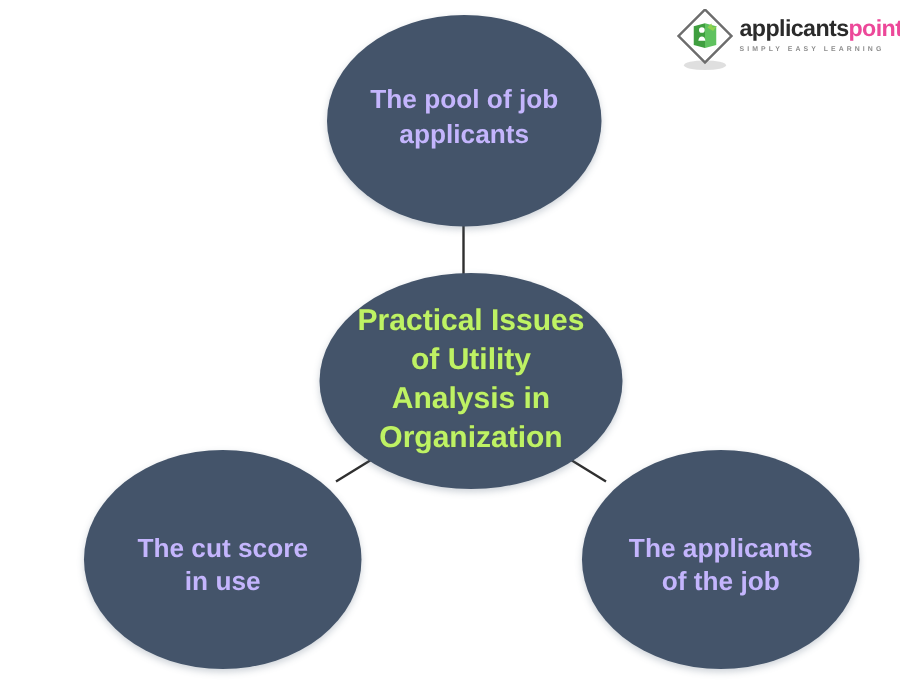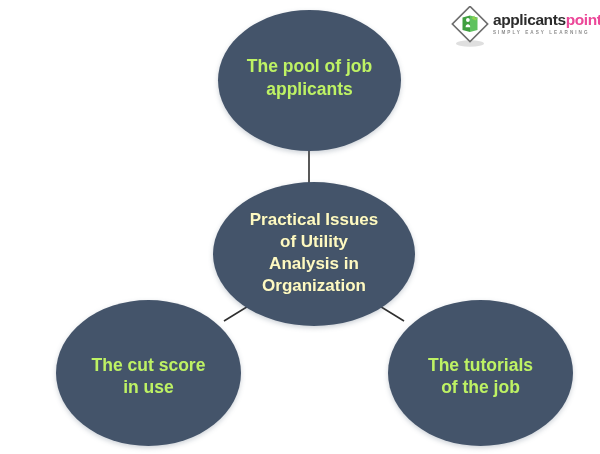--- a/index.html
+++ b/index.html
@@ -79,26 +79,26 @@
     box-sizing: border-box;
   }
   .node-label {
     text-align: center;
     font-weight: bold;
     line-height: 1.26;
     padding: 0 14px;
     white-space: pre-line;
   }
   .node-outer .node-label {
-    color: #bef264;
+    color: #c4b5fd;
     font-size: 17.5px;
   }
   .node-center .node-label {
-    color: #fef9c3;
-    font-size: 17px;
+    color: #bef264;
+    font-size: 20px;
     line-height: 1.3;
     text-shadow: 0 0 1px rgba(120,120,0,0.25);
   }
 
   #node-top    { left: 218px; top: 10px;  width: 183px; height: 141px; }
   #node-center { left: 213px; top: 182px; width: 202px; height: 144px; }
   #node-left   { left: 56px;  top: 300px; width: 185px; height: 146px; }
   #node-right  { left: 388px; top: 300px; width: 185px; height: 146px; }
 
   #node-top .node-label    { transform: translateY(-3px); }
@@ -148,17 +148,17 @@
 Analysis in
 Organization</div>
   </div>
 
   <div class="node node-outer" id="node-left">
     <div class="node-label">The cut score
 in use</div>
   </div>
 
   <div class="node node-outer" id="node-right">
-    <div class="node-label">The tutorials
+    <div class="node-label">The applicants
 of the job</div>
   </div>
 
 </div>
 
 </body></html>

